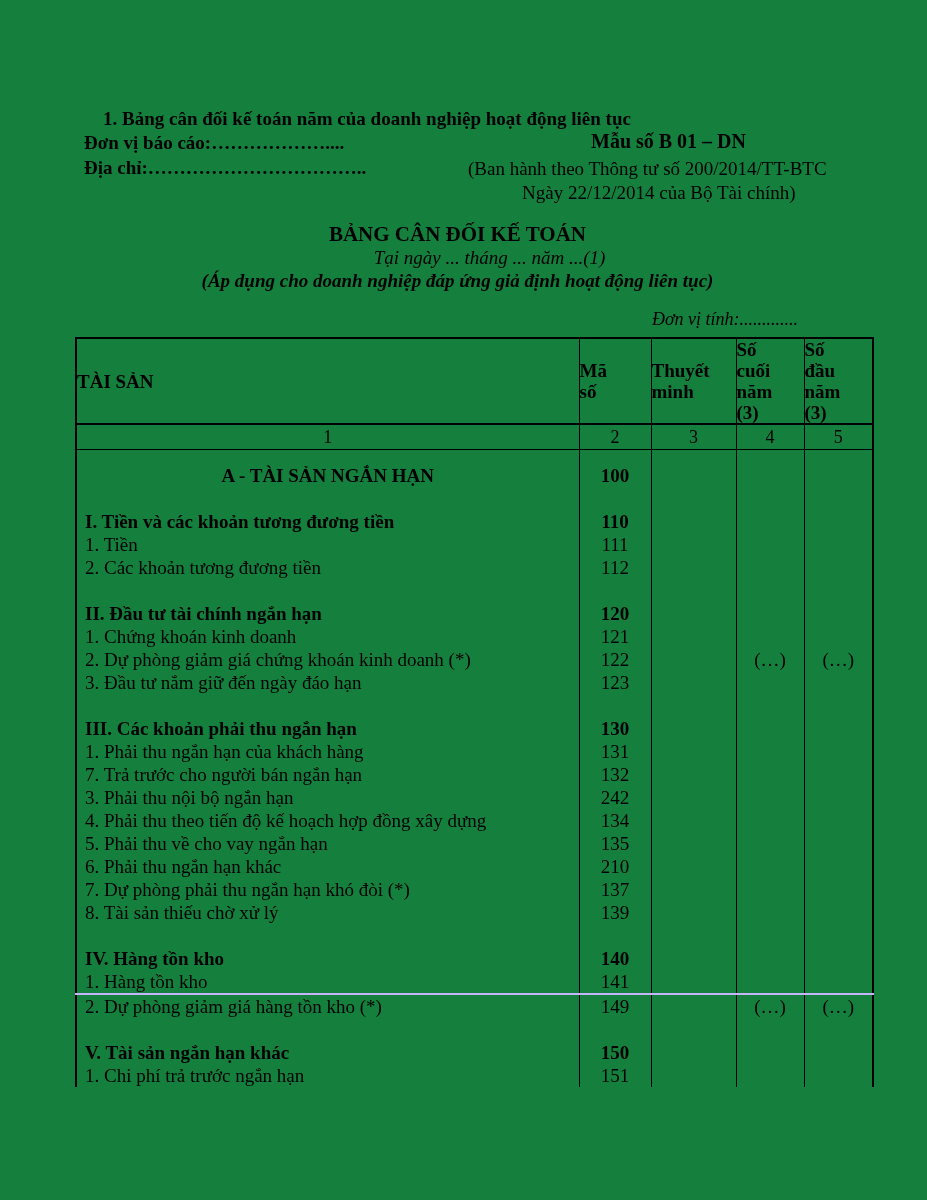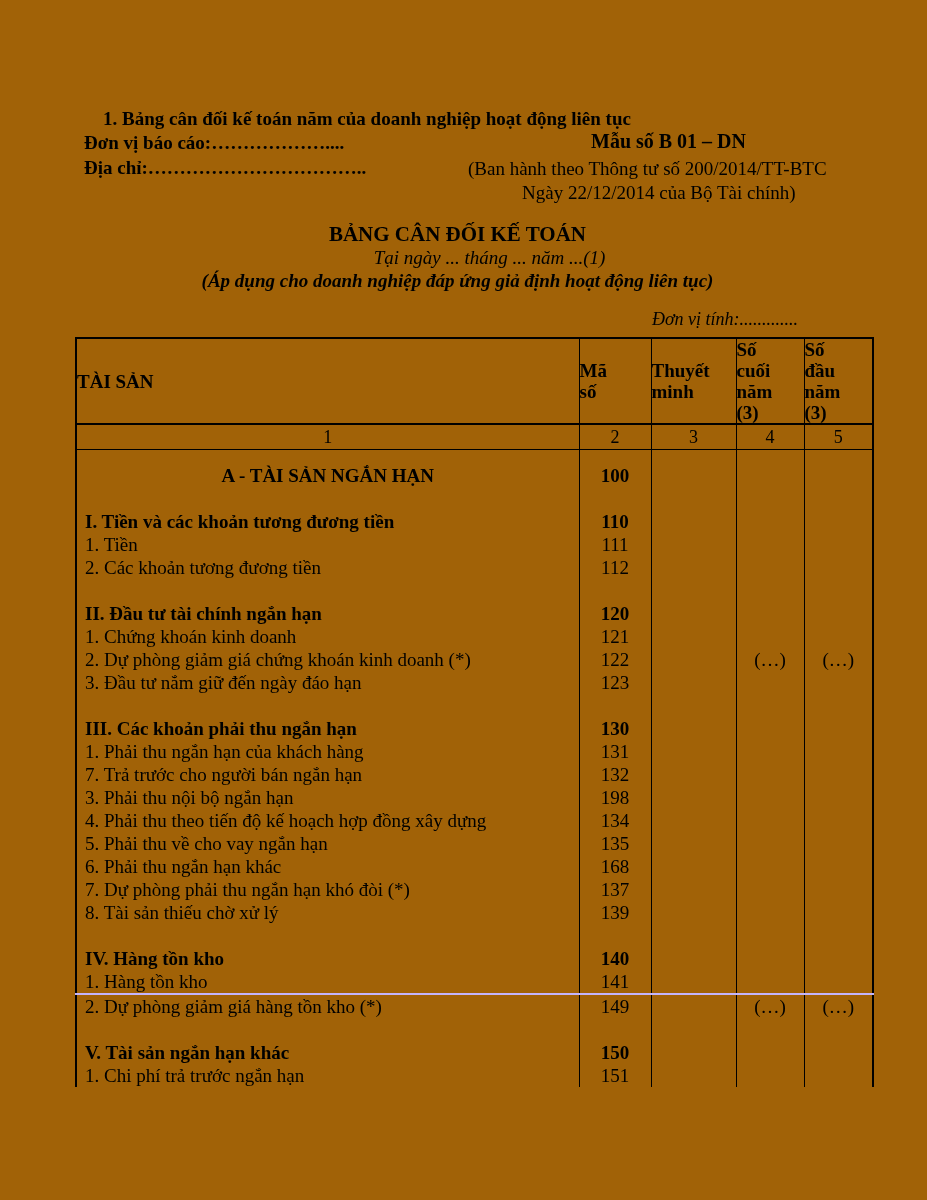--- a/index.html
+++ b/index.html
@@ -1,20 +1,20 @@
 <!DOCTYPE html>
 <html><head>
 <meta charset="utf-8">
 <style>
   html,body { margin:0; padding:0; background:#e8e8e8; }
   .page {
     position:relative;
     width:927px; height:1200px;
     margin:0 auto;
-    background:#a16207;
+    background:#15803d;
     font-family:"Liberation Serif", "DejaVu Serif", serif;
     color:#000;
     overflow:hidden;
   }
   .abs { position:absolute; }
   .bold { font-weight:bold;padding-left:14px; }
 
   #heading1   { left:103px; top:108px; font-size:19px; font-weight:bold; }
   #reporting  { left:84px;  top:132px; font-size:19px; font-weight:bold; }
   #formno     { left:591px; top:130px; font-size:20px; font-weight:bold; }
@@ -213,42 +213,42 @@
         </tr>
         <tr>
           <td class="c1">7. Trả trước cho người bán ngắn hạn</td>
           <td class="c2">132</td>
           <td class="c3"></td>
           <td class="c4"></td>
           <td class="c5"></td>
         </tr>
         <tr>
           <td class="c1">3. Phải thu nội bộ ngắn hạn</td>
-          <td class="c2">198</td>
+          <td class="c2">242</td>
           <td class="c3"></td>
           <td class="c4"></td>
           <td class="c5"></td>
         </tr>
         <tr>
           <td class="c1">4. Phải thu theo tiến độ kế hoạch hợp đồng xây dựng</td>
           <td class="c2">134</td>
           <td class="c3"></td>
           <td class="c4"></td>
           <td class="c5"></td>
         </tr>
         <tr>
           <td class="c1">5. Phải thu về cho vay ngắn hạn</td>
           <td class="c2">135</td>
           <td class="c3"></td>
           <td class="c4"></td>
           <td class="c5"></td>
         </tr>
         <tr>
           <td class="c1">6. Phải thu ngắn hạn khác</td>
-          <td class="c2">168</td>
+          <td class="c2">210</td>
           <td class="c3"></td>
           <td class="c4"></td>
           <td class="c5"></td>
         </tr>
         <tr>
           <td class="c1">7. Dự phòng phải thu ngắn hạn khó đòi (*)</td>
           <td class="c2">137</td>
           <td class="c3"></td>
           <td class="c4"></td>
           <td class="c5"></td>

